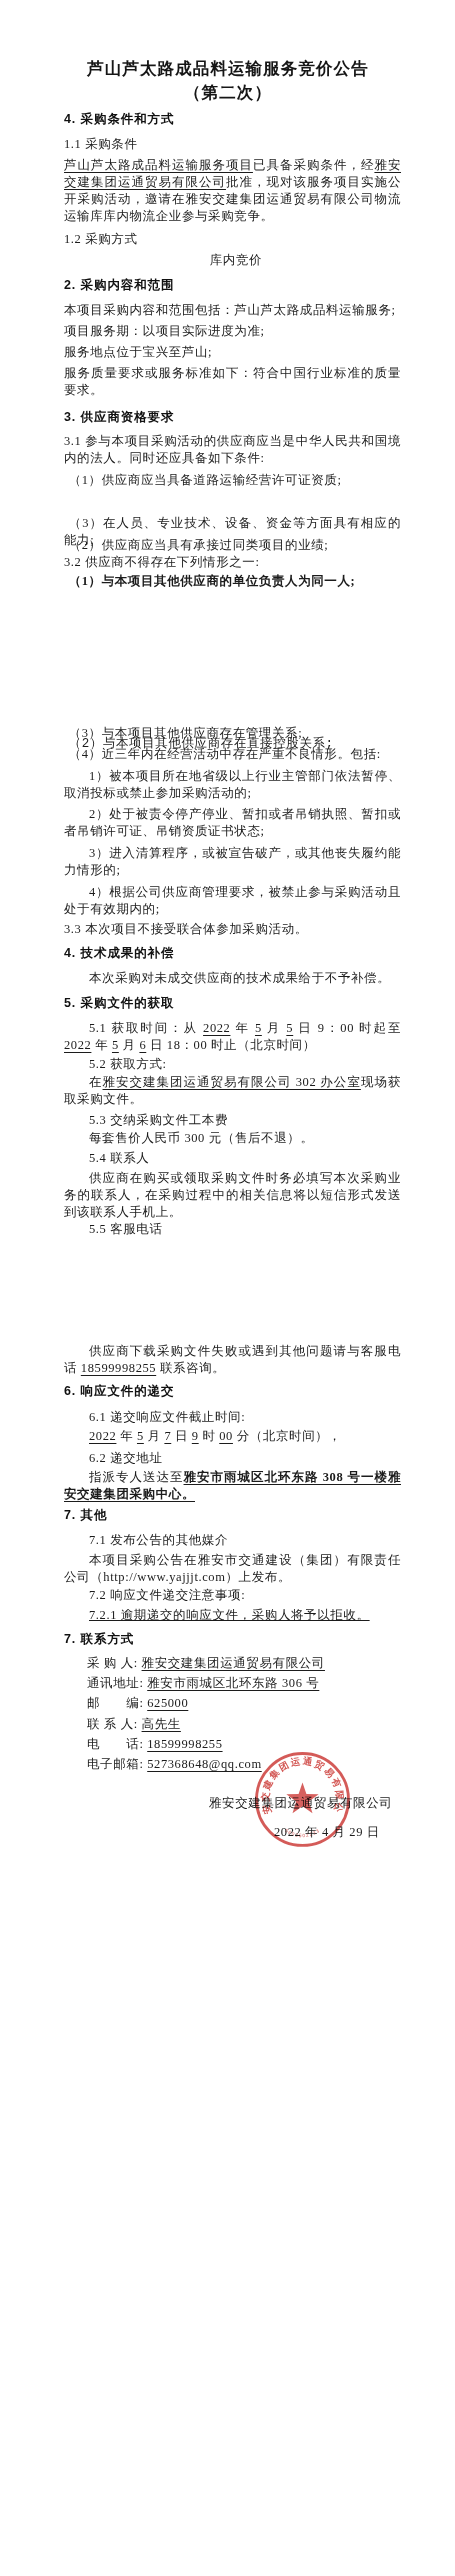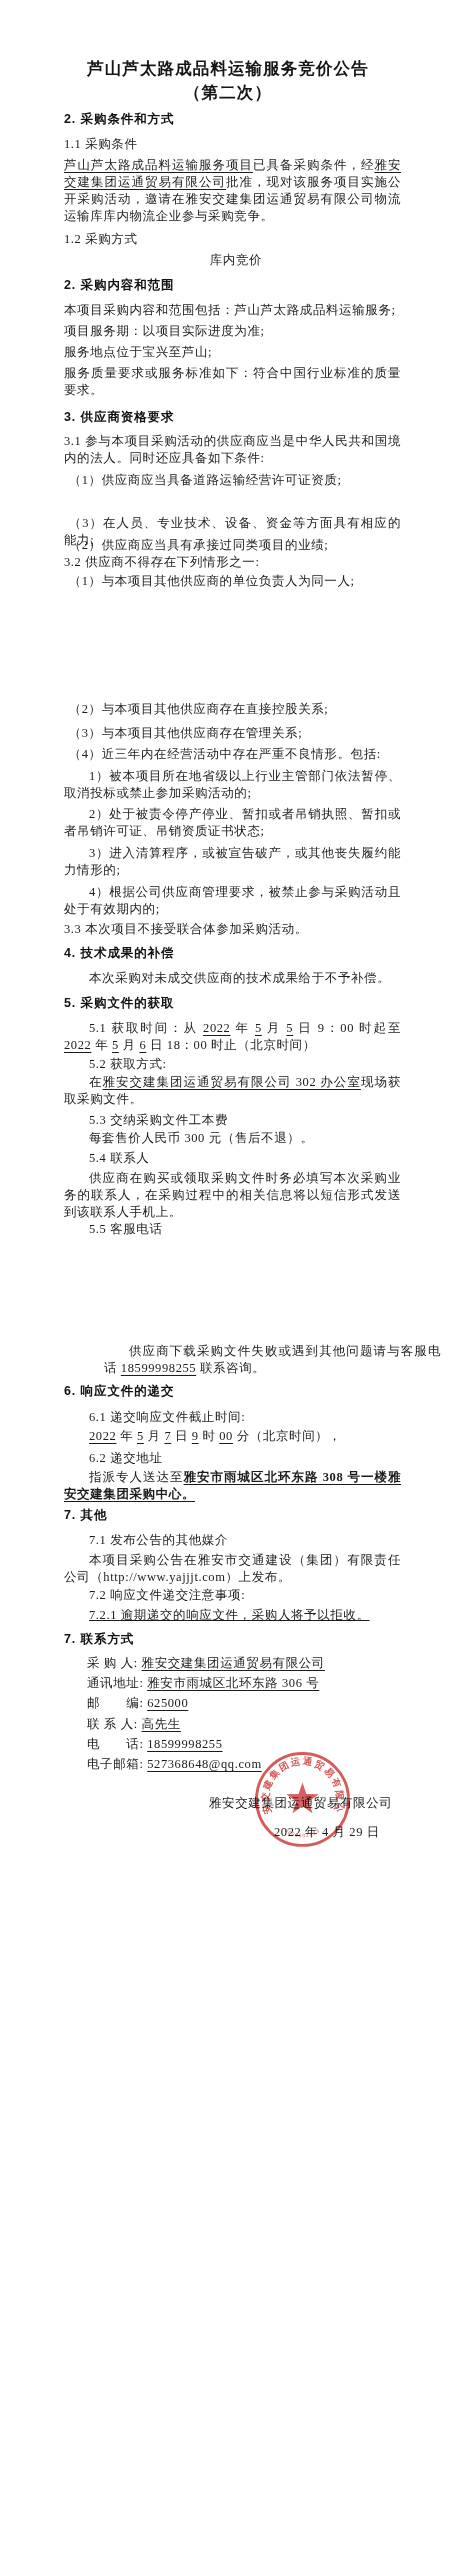--- a/index.html
+++ b/index.html
@@ -39,57 +39,57 @@
 </style>
 </head>
 <body>
 
 <div class="page">
 
   <div id="title2" class="title-line">（第二次）</div>
   <div id="title1" class="title-line">芦山芦太路成品料运输服务竞价公告</div>
 
   <div>
-      <div class="blk h" style="top: 111px;"><span>2. 采购条件和方式</span></div>
+      <div class="blk h" style="top: 111px;"><span>4. 采购条件和方式</span></div>
       <div class="blk" style="top: 136px;"><span>1.1 采购条件</span></div>
       <div class="blk j" style="top: 157px;"><span class="u">芦山芦太路成品料运输服务项目</span><span>已具备采购条件，经</span><span class="u">雅安交建集团运通贸易有限公司</span><span>批准，现对该服务项目实施公开采购活动，邀请在雅安交建集团运通贸易有限公司物流运输库库内物流企业参与采购竞争。</span></div>
       <div class="blk" style="top: 231px;"><span>1.2 采购方式</span></div>
       <div class="blk" style="top: 252px; text-indent: 6.8px; text-align: center;"><span>库内竞价</span></div>
       <div class="blk h" style="top: 277px;"><span>2. 采购内容和范围</span></div>
       <div class="blk" style="top: 302px;"><span>本项目采购内容和范围包括：芦山芦太路成品料运输服务;</span></div>
       <div class="blk" style="top: 323px;"><span>项目服务期：以项目实际进度为准;</span></div>
       <div class="blk" style="top: 344px;"><span>服务地点位于宝兴至芦山;</span></div>
       <div class="blk j" style="top: 365px;"><span>服务质量要求或服务标准如下：符合中国行业标准的质量要求。</span></div>
       <div class="blk h" style="top: 409px;"><span>3.  供应商资格要求</span></div>
       <div class="blk j" style="top: 433px;"><span>3.1 参与本项目采购活动的供应商应当是中华人民共和国境内的法人。同时还应具备如下条件:</span></div>
       <div class="blk" style="top: 472px; text-indent: 4.6px;"><span>（1）供应商应当具备道路运输经营许可证资质;</span></div>
       <div class="blk" style="top: 517px; text-indent: 4.6px; margin-top: 20px;"><span>（2）供应商应当具有承接过同类项目的业绩;</span></div>
       <div class="blk j" style="top: 515px; text-indent: 4.6px;"><span>（3）在人员、专业技术、设备、资金等方面具有相应的能力;</span></div>
       <div class="blk" style="top: 554px;"><span>3.2 供应商不得存在下列情形之一:</span></div>
-      <div class="blk" style="top: 573px; text-indent: 4.6px;"><span>（1）与本项目其他供应商的单位负责人为同一人;</span></div>
-      <div class="blk" style="top: 701px; text-indent: 4.6px;"><span>（2）与本项目其他供应商存在直接控股关系;</span></div>
+      <div class="blk" style="top: 573px; text-indent: 4.6px; font-weight: bold;"><span>（1）与本项目其他供应商的单位负责人为同一人;</span></div>
+      <div class="blk" style="top: 736px; text-indent: 4.6px; font-family: Liberation Mono, monospace;"><span>（2）与本项目其他供应商存在直接控股关系;</span></div>
       <div class="blk" style="top: 725px; text-indent: 4.6px;"><span>（3）与本项目其他供应商存在管理关系;</span></div>
       <div class="blk" style="top: 746px; text-indent: 4.6px;"><span>（4）近三年内在经营活动中存在严重不良情形。包括:</span></div>
       <div class="blk j" style="top: 768px; text-indent: 25px;"><span>1）被本项目所在地省级以上行业主管部门依法暂停、取消投标或禁止参加采购活动的;</span></div>
       <div class="blk j" style="top: 806px; text-indent: 25px;"><span>2）处于被责令停产停业、暂扣或者吊销执照、暂扣或者吊销许可证、吊销资质证书状态;</span></div>
       <div class="blk j" style="top: 845px; text-indent: 25px;"><span>3）进入清算程序，或被宣告破产，或其他丧失履约能力情形的;</span></div>
       <div class="blk j" style="top: 884px; text-indent: 25px;"><span>4）根据公司供应商管理要求，被禁止参与采购活动且处于有效期内的;</span></div>
       <div class="blk" style="top: 921px;"><span>3.3 本次项目不接受联合体参加采购活动。</span></div>
       <div class="blk h" style="top: 945px;"><span>4. 技术成果的补偿</span></div>
       <div class="blk" style="top: 970px; text-indent: 25px;"><span>本次采购对未成交供应商的技术成果给于不予补偿。</span></div>
       <div class="blk h" style="top: 995px;"><span>5.  采购文件的获取</span></div>
       <div class="blk j" style="top: 1020px; text-indent: 25px;"><span>5.1 获取时间：从 </span><span class="u">2022</span><span> 年 </span><span class="u">5</span><span> 月 </span><span class="u">5</span><span> 日 9：00 时起至 </span><span class="u">2022</span><span> 年 </span><span class="u">5</span><span> 月 </span><span class="u">6</span><span> 日 18：00 时止（北京时间）</span></div>
       <div class="blk" style="top: 1056px; text-indent: 25px;"><span>5.2 获取方式:</span></div>
       <div class="blk j" style="top: 1074px; text-indent: 25px;"><span>在</span><span class="u">雅安交建集团运通贸易有限公司 302 办公室</span><span>现场获取采购文件。</span></div>
       <div class="blk" style="top: 1112px; text-indent: 25px;"><span>5.3 交纳采购文件工本费</span></div>
       <div class="blk" style="top: 1130px; text-indent: 25px;"><span>每套售价人民币 300  元（售后不退）。</span></div>
       <div class="blk" style="top: 1150px; text-indent: 25px;"><span>5.4 联系人</span></div>
       <div class="blk j" style="top: 1170px; text-indent: 25px;"><span>供应商在购买或领取采购文件时务必填写本次采购业务的联系人，在采购过程中的相关信息将以短信形式发送到该联系人手机上。</span></div>
       <div class="blk" style="top: 1221px; text-indent: 25px;"><span>5.5 客服电话</span></div>
-      <div class="blk j" style="top: 1343px; text-indent: 25px; margin-left: 40px;"><span>供应商下载采购文件失败或遇到其他问题请与客服电话 </span><span class="u">18599998255</span><span> 联系咨询。</span></div>
+      <div class="blk j" style="top: 1343px; text-indent: 25px;"><span>供应商下载采购文件失败或遇到其他问题请与客服电话 </span><span class="u">18599998255</span><span> 联系咨询。</span></div>
       <div class="blk h" style="top: 1383px;"><span>6.  响应文件的递交</span></div>
       <div class="blk" style="top: 1409px; text-indent: 25px;"><span>6.1 递交响应文件截止时间:</span></div>
       <div class="blk" style="top: 1428px; text-indent: 25px;"><span class="u">2022</span><span> 年 </span><span class="u">5</span><span> 月 </span><span class="u">7</span><span> 日 </span><span class="u">9</span><span> 时 </span><span class="u">00</span><span> 分（北京时间），</span></div>
       <div class="blk" style="top: 1450px; text-indent: 25px;"><span>6.2 递交地址</span></div>
       <div class="blk j" style="top: 1469px; text-indent: 25px;"><span>指派专人送达至</span><span class="u b">雅安市雨城区北环东路 308 号一楼雅安交建集团采购中心。</span></div>
       <div class="blk h" style="top: 1507px;"><span>7.  其他</span></div>
       <div class="blk" style="top: 1532px; text-indent: 25px;"><span>7.1 发布公告的其他媒介</span></div>
       <div class="blk j" style="top: 1552px; text-indent: 25px;"><span>本项目采购公告在雅安市交通建设（集团）有限责任公司（http://www.yajjjt.com）上发布。</span></div>
       <div class="blk" style="top: 1587px; text-indent: 25px;"><span>7.2 响应文件递交注意事项:</span></div>
       <div class="blk" style="top: 1607px; text-indent: 25px; text-decoration: underline;"><span>7.2.1 逾期递交的响应文件，采购人将予以拒收。</span></div>

